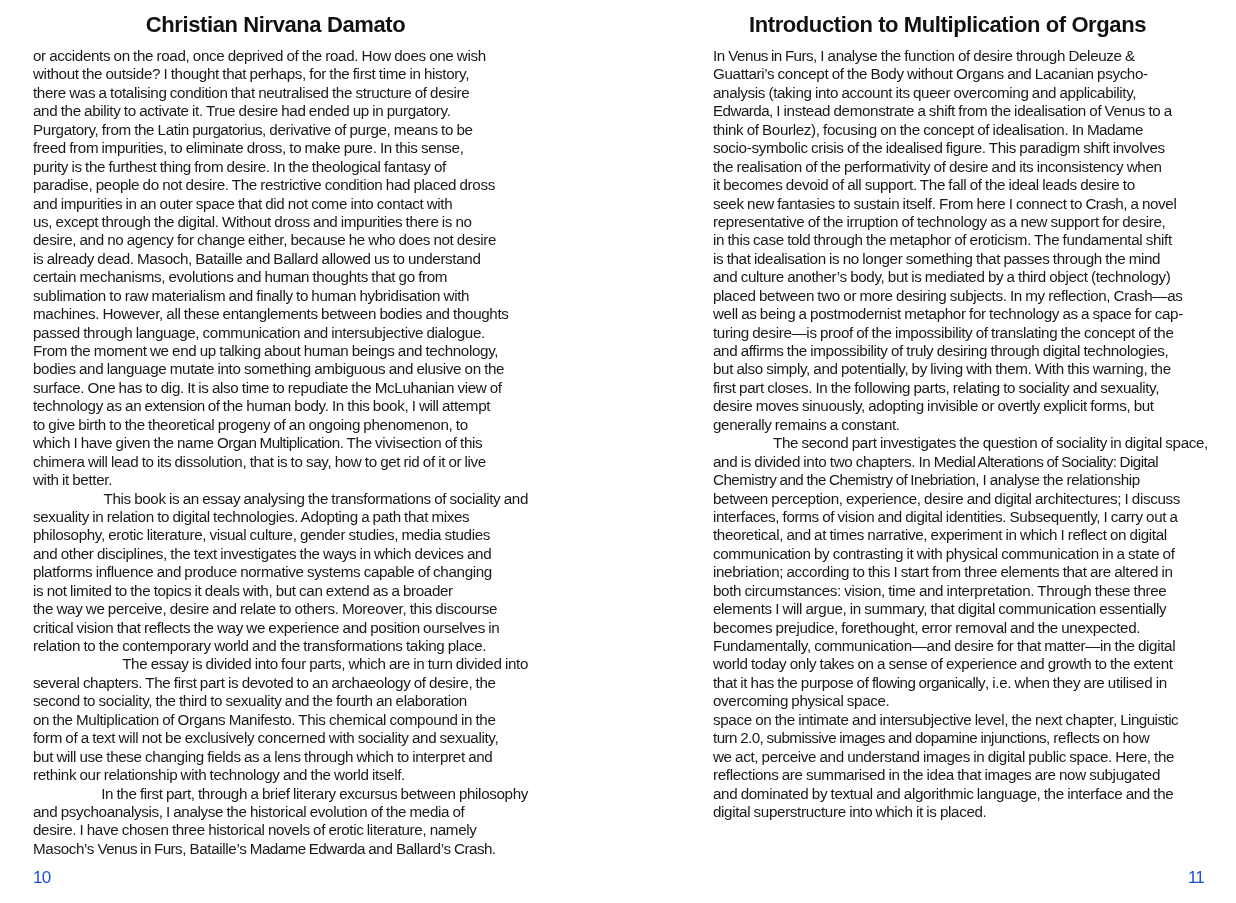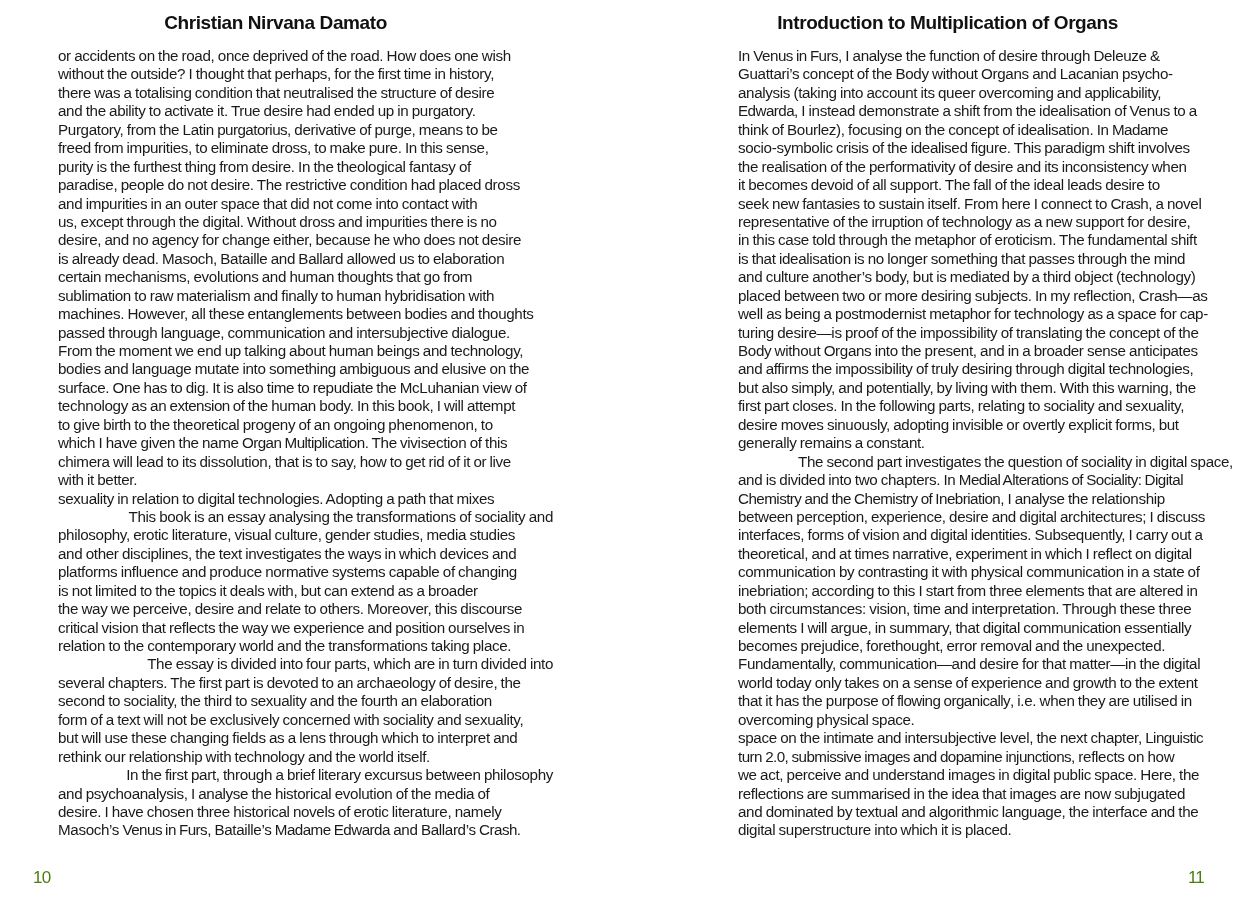--- a/index.html
+++ b/index.html
@@ -22,55 +22,54 @@
   }
   #page-left { left: 33px; width: 495px; }
   #page-right { left: 713px; width: 495px; }
 
   .running-head {
     position: absolute;
     top: 12px;
     left: 0;
     width: 100%;
     text-align: center;
-    font-size: 19px;
+    font-size: 22px;
     font-weight: bold;
     letter-spacing: -0.4px;
     color: #111;
   }
   #page-left .running-head { left: -5px; }
   #page-right .running-head { left: -13px; }
 
   .body-text {
     position: absolute;
     top: 47px;
     left: 0;
     width: 100%;
-    margin-left: 25px;
   }
   .line {
     display: block;
     height: 18.45px;
     line-height: 18.45px;
     font-family: "Liberation Sans Narrow", "Liberation Sans", sans-serif;
     font-size: 15.2px;
     white-space: nowrap;
     letter-spacing: -0.35px;
     word-spacing: -0.5px;
     transform-origin: left center;
   }
   .line.indent { padding-left: 33px; text-align: right; }
   .seg-italic { letter-spacing: -0.55px; }
 
   .folio {
     position: absolute;
     top: 868px;
     font-size: 17px;
     letter-spacing: -0.8px;
-    color: #4d7c0f;
+    color: #1d4ed8;
   }
   #page-left .folio { left: 0; }
   #page-right .folio { right: 4px; margin-left: 20px; }
 </style>
 </head>
 <body>
 
 <div id="page-left" class="page">
   <div class="running-head">Christian Nirvana Damato</div>
   <div class="body-text">
@@ -78,45 +77,46 @@
       <span class="line"><span>without the outside? I thought that perhaps, for the first time in history,</span></span>
       <span class="line"><span>there was a totalising condition that neutralised the structure of desire</span></span>
       <span class="line"><span>and the ability to activate it. True desire had ended up in purgatory.</span></span>
       <span class="line"><span>Purgatory, from the Latin </span><span class="seg-italic">purgatorius</span><span>, derivative of purge, means to be</span></span>
       <span class="line"><span>freed from impurities, to eliminate dross, to make pure. In this sense,</span></span>
       <span class="line"><span>purity is the furthest thing from desire. In the theological fantasy of</span></span>
       <span class="line"><span>paradise, people do not desire. The restrictive condition had placed dross</span></span>
       <span class="line"><span>and impurities in an outer space that did not come into contact with</span></span>
       <span class="line"><span>us, except through the digital. Without dross and impurities there is no</span></span>
       <span class="line"><span>desire, and no agency for change either, because he who does not desire</span></span>
-      <span class="line"><span>is already dead. Masoch, Bataille and Ballard allowed us to elaboration</span></span>
+      <span class="line"><span>is already dead. Masoch, Bataille and Ballard allowed us to understand</span></span>
       <span class="line"><span>certain mechanisms, evolutions and human thoughts that go from</span></span>
       <span class="line"><span>sublimation to raw materialism and finally to human hybridisation with</span></span>
       <span class="line"><span>machines. However, all these entanglements between bodies and thoughts</span></span>
       <span class="line"><span>passed through language, communication and intersubjective dialogue.</span></span>
       <span class="line"><span>From the moment we end up talking about human beings and technology,</span></span>
       <span class="line"><span>bodies and language mutate into something ambiguous and elusive on the</span></span>
       <span class="line"><span>surface. One has to dig. It is also time to repudiate the McLuhanian view of</span></span>
       <span class="line"><span>technology as an </span><span class="seg-italic">extension of</span><span> the human body. In this book, I will attempt</span></span>
       <span class="line"><span>to give birth to the theoretical progeny of an ongoing phenomenon, to</span></span>
       <span class="line"><span>which I have given the name </span><span class="seg-italic">Organ Multiplication</span><span>. The vivisection of this</span></span>
       <span class="line"><span>chimera will lead to its dissolution, that is to say, how to get rid of it or live</span></span>
       <span class="line"><span>with it better.</span></span>
+      <span class="line indent"><span>This book is an essay analysing the transformations of sociality and</span></span>
       <span class="line"><span>sexuality in relation to digital technologies. Adopting a path that mixes</span></span>
-      <span class="line indent"><span>This book is an essay analysing the transformations of sociality and</span></span>
       <span class="line"><span>philosophy, erotic literature, visual culture, gender studies, media studies</span></span>
       <span class="line"><span>and other disciplines, the text investigates the ways in which devices and</span></span>
       <span class="line"><span>platforms influence and produce normative systems capable of changing</span></span>
       <span class="line"><span>is not limited to the topics it deals with, but can extend as a broader</span></span>
       <span class="line"><span>the way we perceive, desire and relate to others. Moreover, this discourse</span></span>
       <span class="line"><span>critical vision that reflects the way we experience and position ourselves in</span></span>
       <span class="line"><span>relation to the contemporary world and the transformations taking place.</span></span>
       <span class="line indent"><span>The essay is divided into four parts, which are in turn divided into</span></span>
       <span class="line"><span>several chapters. The first part is devoted to an archaeology of desire, the</span></span>
       <span class="line"><span>second to sociality, the third to sexuality and the fourth an elaboration</span></span>
+      <span class="line"><span>on the Multiplication of Organs Manifesto. This chemical compound in the</span></span>
       <span class="line"><span>form of a text will not be exclusively concerned with sociality and sexuality,</span></span>
       <span class="line"><span>but will use these changing fields as a lens through which to interpret and</span></span>
       <span class="line"><span>rethink our relationship with technology and the world itself.</span></span>
       <span class="line indent"><span>In the first part, through a brief literary excursus between philosophy</span></span>
       <span class="line"><span>and psychoanalysis, I analyse the historical evolution of the media of</span></span>
       <span class="line"><span>desire. I have chosen three historical novels of erotic literature, namely</span></span>
       <span class="line"><span>Masoch’s </span><span class="seg-italic">Venus in Furs</span><span>, Bataille’s </span><span class="seg-italic">Madame Edwarda</span><span> and Ballard’s </span><span class="seg-italic">Crash</span><span>.</span></span>
     </div>
   <div class="folio">10</div>
 </div>
@@ -133,21 +133,20 @@
       <span class="line"><span>the realisation of the performativity of desire and its inconsistency when</span></span>
       <span class="line"><span>it becomes devoid of all support. The fall of the ideal leads desire to</span></span>
       <span class="line"><span>seek new fantasies to sustain itself. From here I connect to </span><span class="seg-italic">Crash</span><span>, a novel</span></span>
       <span class="line"><span>representative of the irruption of technology as a new support for desire,</span></span>
       <span class="line"><span>in this case told through the metaphor of eroticism. The fundamental shift</span></span>
       <span class="line"><span>is that idealisation is no longer something that passes through the mind</span></span>
       <span class="line"><span>and culture another’s body, but is mediated by a third object (technology)</span></span>
       <span class="line"><span>placed between two or more desiring subjects. In my reflection, Crash—as</span></span>
       <span class="line"><span>well as being a postmodernist metaphor for technology as a space for cap-</span></span>
       <span class="line"><span>turing desire—is proof of the impossibility of translating the concept of the</span></span>
-      <span class="line"><span>Body without Organs into the present, and in a broader sense anticipates</span></span>
       <span class="line"><span>and affirms the impossibility of truly desiring through digital technologies,</span></span>
       <span class="line"><span>but also simply, and potentially, by living with them. With this warning, the</span></span>
       <span class="line"><span>first part closes. In the following parts, relating to sociality and sexuality,</span></span>
       <span class="line"><span>desire moves sinuously, adopting invisible or overtly explicit forms, but</span></span>
       <span class="line"><span>generally remains a constant.</span></span>
       <span class="line indent"><span>The second part investigates the question of sociality in digital space,</span></span>
       <span class="line"><span>and is divided into two chapters. In </span><span class="seg-italic">Medial Alterations of Sociality: Digital</span></span>
       <span class="line"><span class="seg-italic">Chemistry and the Chemistry of Inebriation</span><span>, I analyse the relationship</span></span>
       <span class="line"><span>between perception, experience, desire and digital architectures; I discuss</span></span>
       <span class="line"><span>interfaces, forms of vision and digital identities. Subsequently, I carry out a</span></span>

